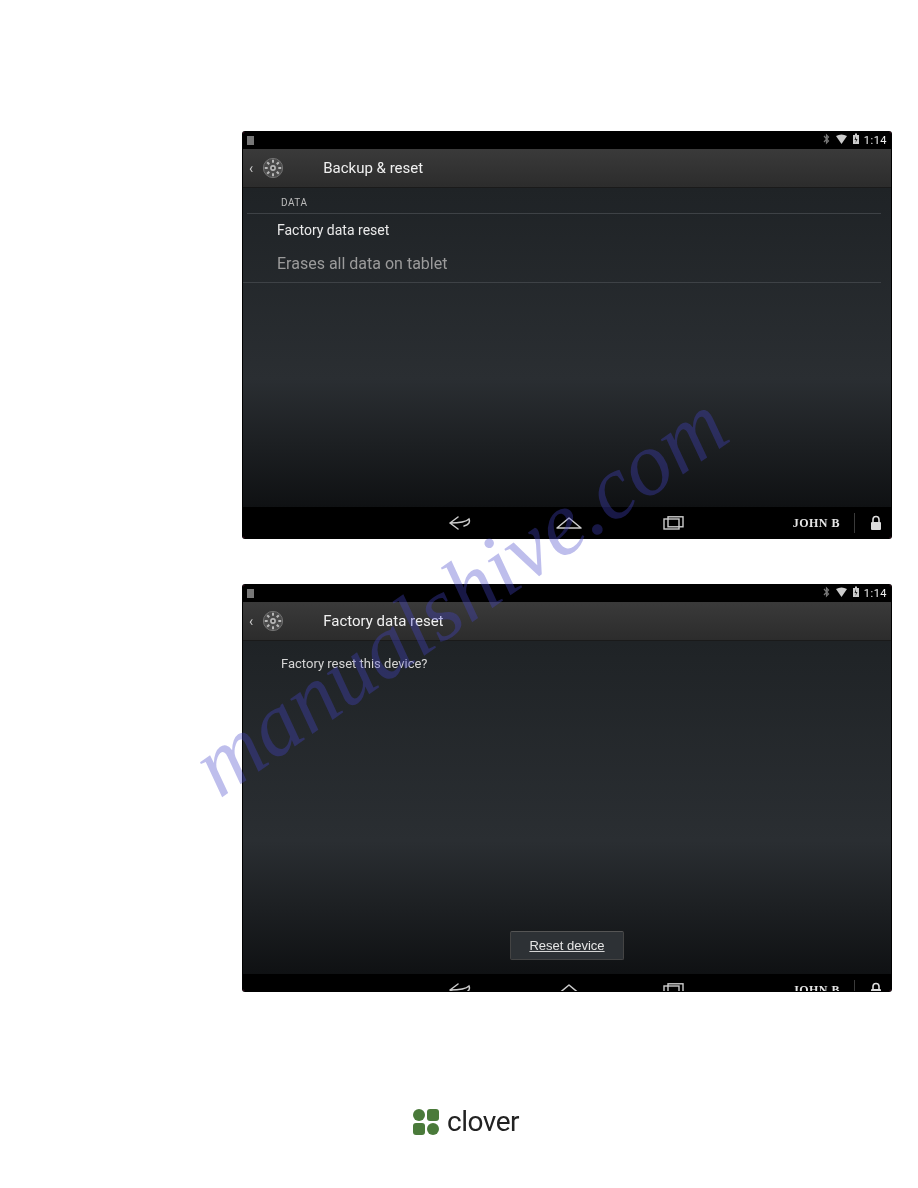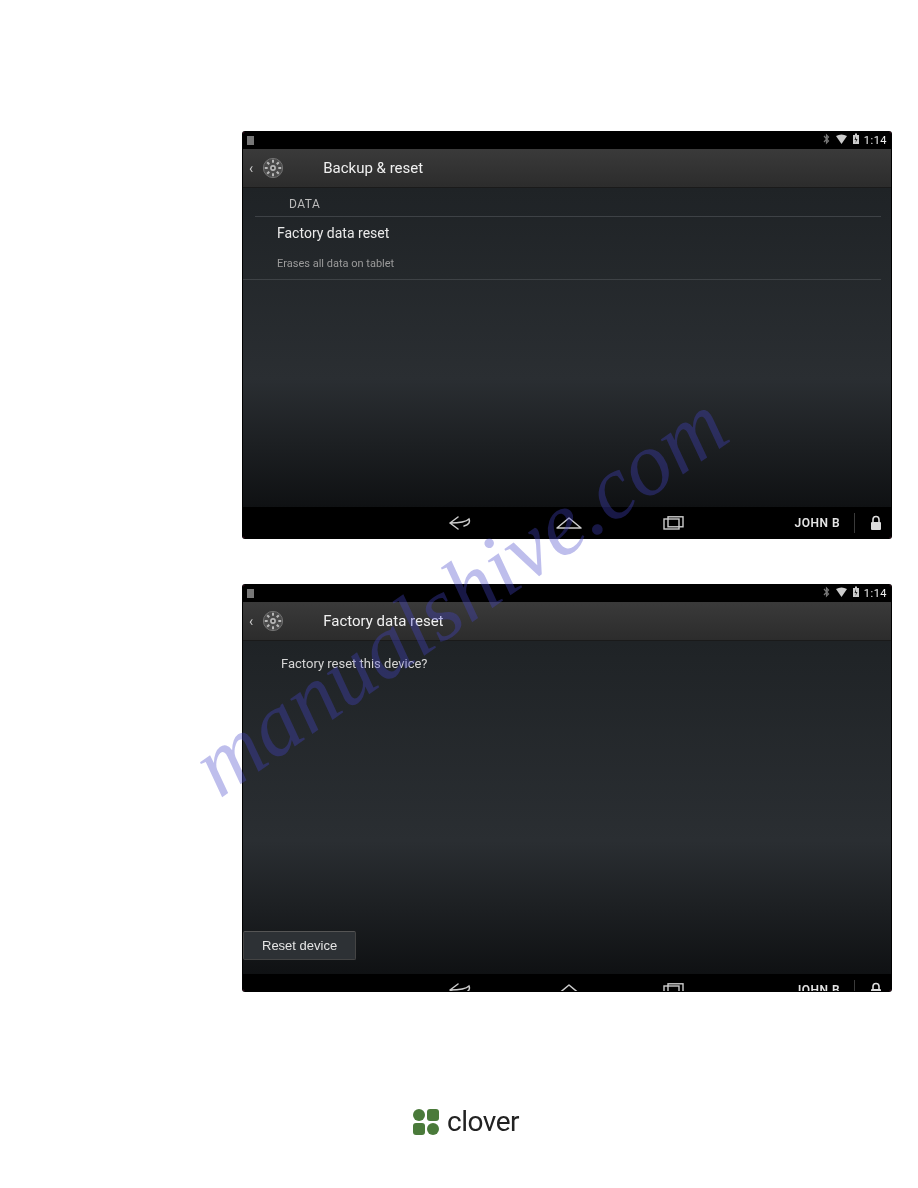--- a/index.html
+++ b/index.html
@@ -103,58 +103,60 @@
 
   
   .content {
     background: linear-gradient(#1f2326, #2a2e32 60%, #0f1113);
     height: 319px;
     padding: 0;
     position: relative;
   }
   .section-header {
     color: #bbb;
-    font-size: 12px;
+    font-size: 10px;
     letter-spacing: 0.5px;
     padding: 9px 0 5px 34px;
     border-bottom: 1px solid #3e4246;
-    margin: 0 10px 0 12px;
+    margin: 0 10px 0 4px;
   }
   .list-item {
     padding: 8px 0 9px 34px;
     border-bottom: 1px solid #3e4246;
     margin-right: 10px;
   }
   .li-primary {
     color: #eaeaea;
     font-size: 14px;
     margin-bottom: 2px;
   }
   .li-secondary {
     color: #9b9b9b;
-    font-size: 11px;
+    font-size: 16px;
     margin-top: 16px;
   }
 
   .content2 {
     background: linear-gradient(#1f2326, #2a2e32 60%, #0f1113);
     height: 319px;
     padding: 14px 55px 0 38px;
     position: relative;
     color: #d5d5d5;
     line-height: 1.35;
     font-size: 13px;
   }
   .content2 p { margin: 0 0 12px 0; }
   .reset-btn-wrap {
     position: absolute;
     bottom: 14px;
     left: 0;
     right: 0;
     display: flex;
+    justify-content: center;
+    text-decoration: underline;
   }
   .reset-btn {
     background: #2d3135;
     color: #e5e5e5;
     border: 1px solid #444;
     border-top: 1px solid #555;
     font-size: 13px;
     padding: 6px 18px;
     border-radius: 2px;
     cursor: pointer;
@@ -176,20 +178,21 @@
     gap: 80px;
     align-items: center;
   }
   .nav-right {
     position: absolute;
     right: 8px;
     display: flex;
     align-items: center;
     gap: 14px;
     height: 100%;
+    font-family: Liberation Serif, serif;
   }
   .user-label {
     color: #e5e5e5;
     font-size: 12px;
     font-weight: 600;
     letter-spacing: 0.5px;
     border-right: 1px solid #3a3a3a;
     padding-right: 14px;
     height: 20px;
     display: flex;

